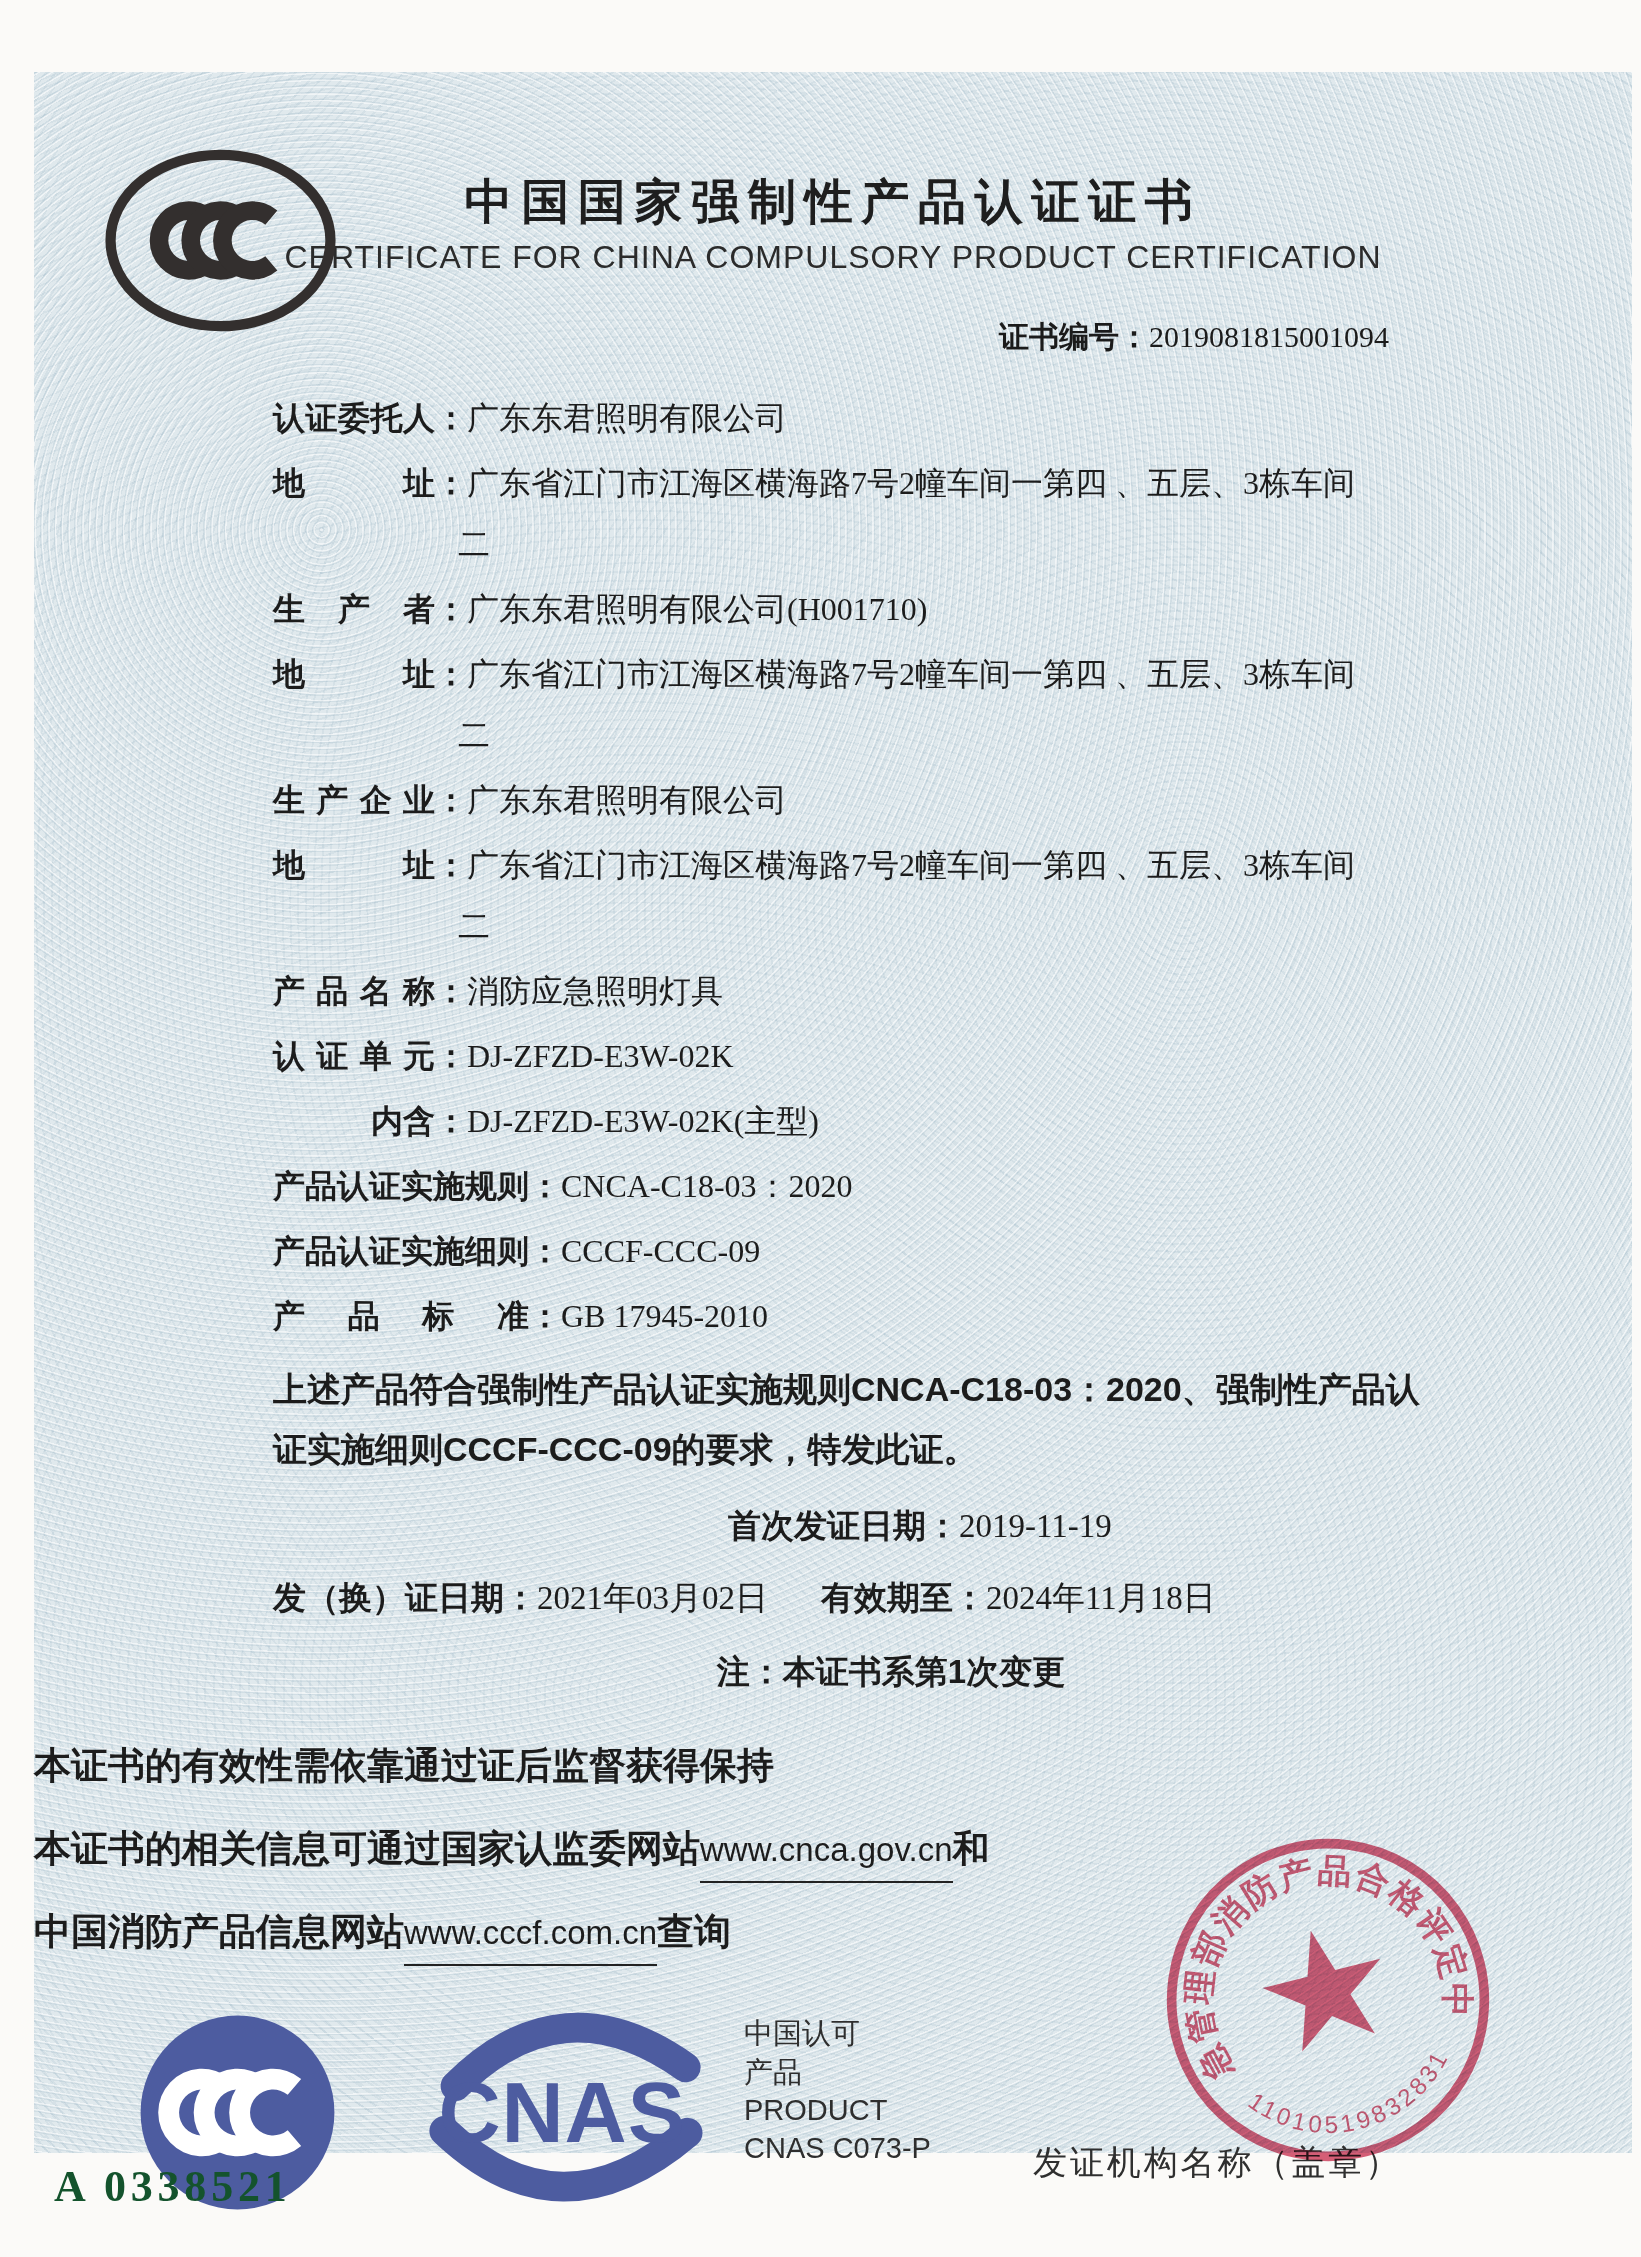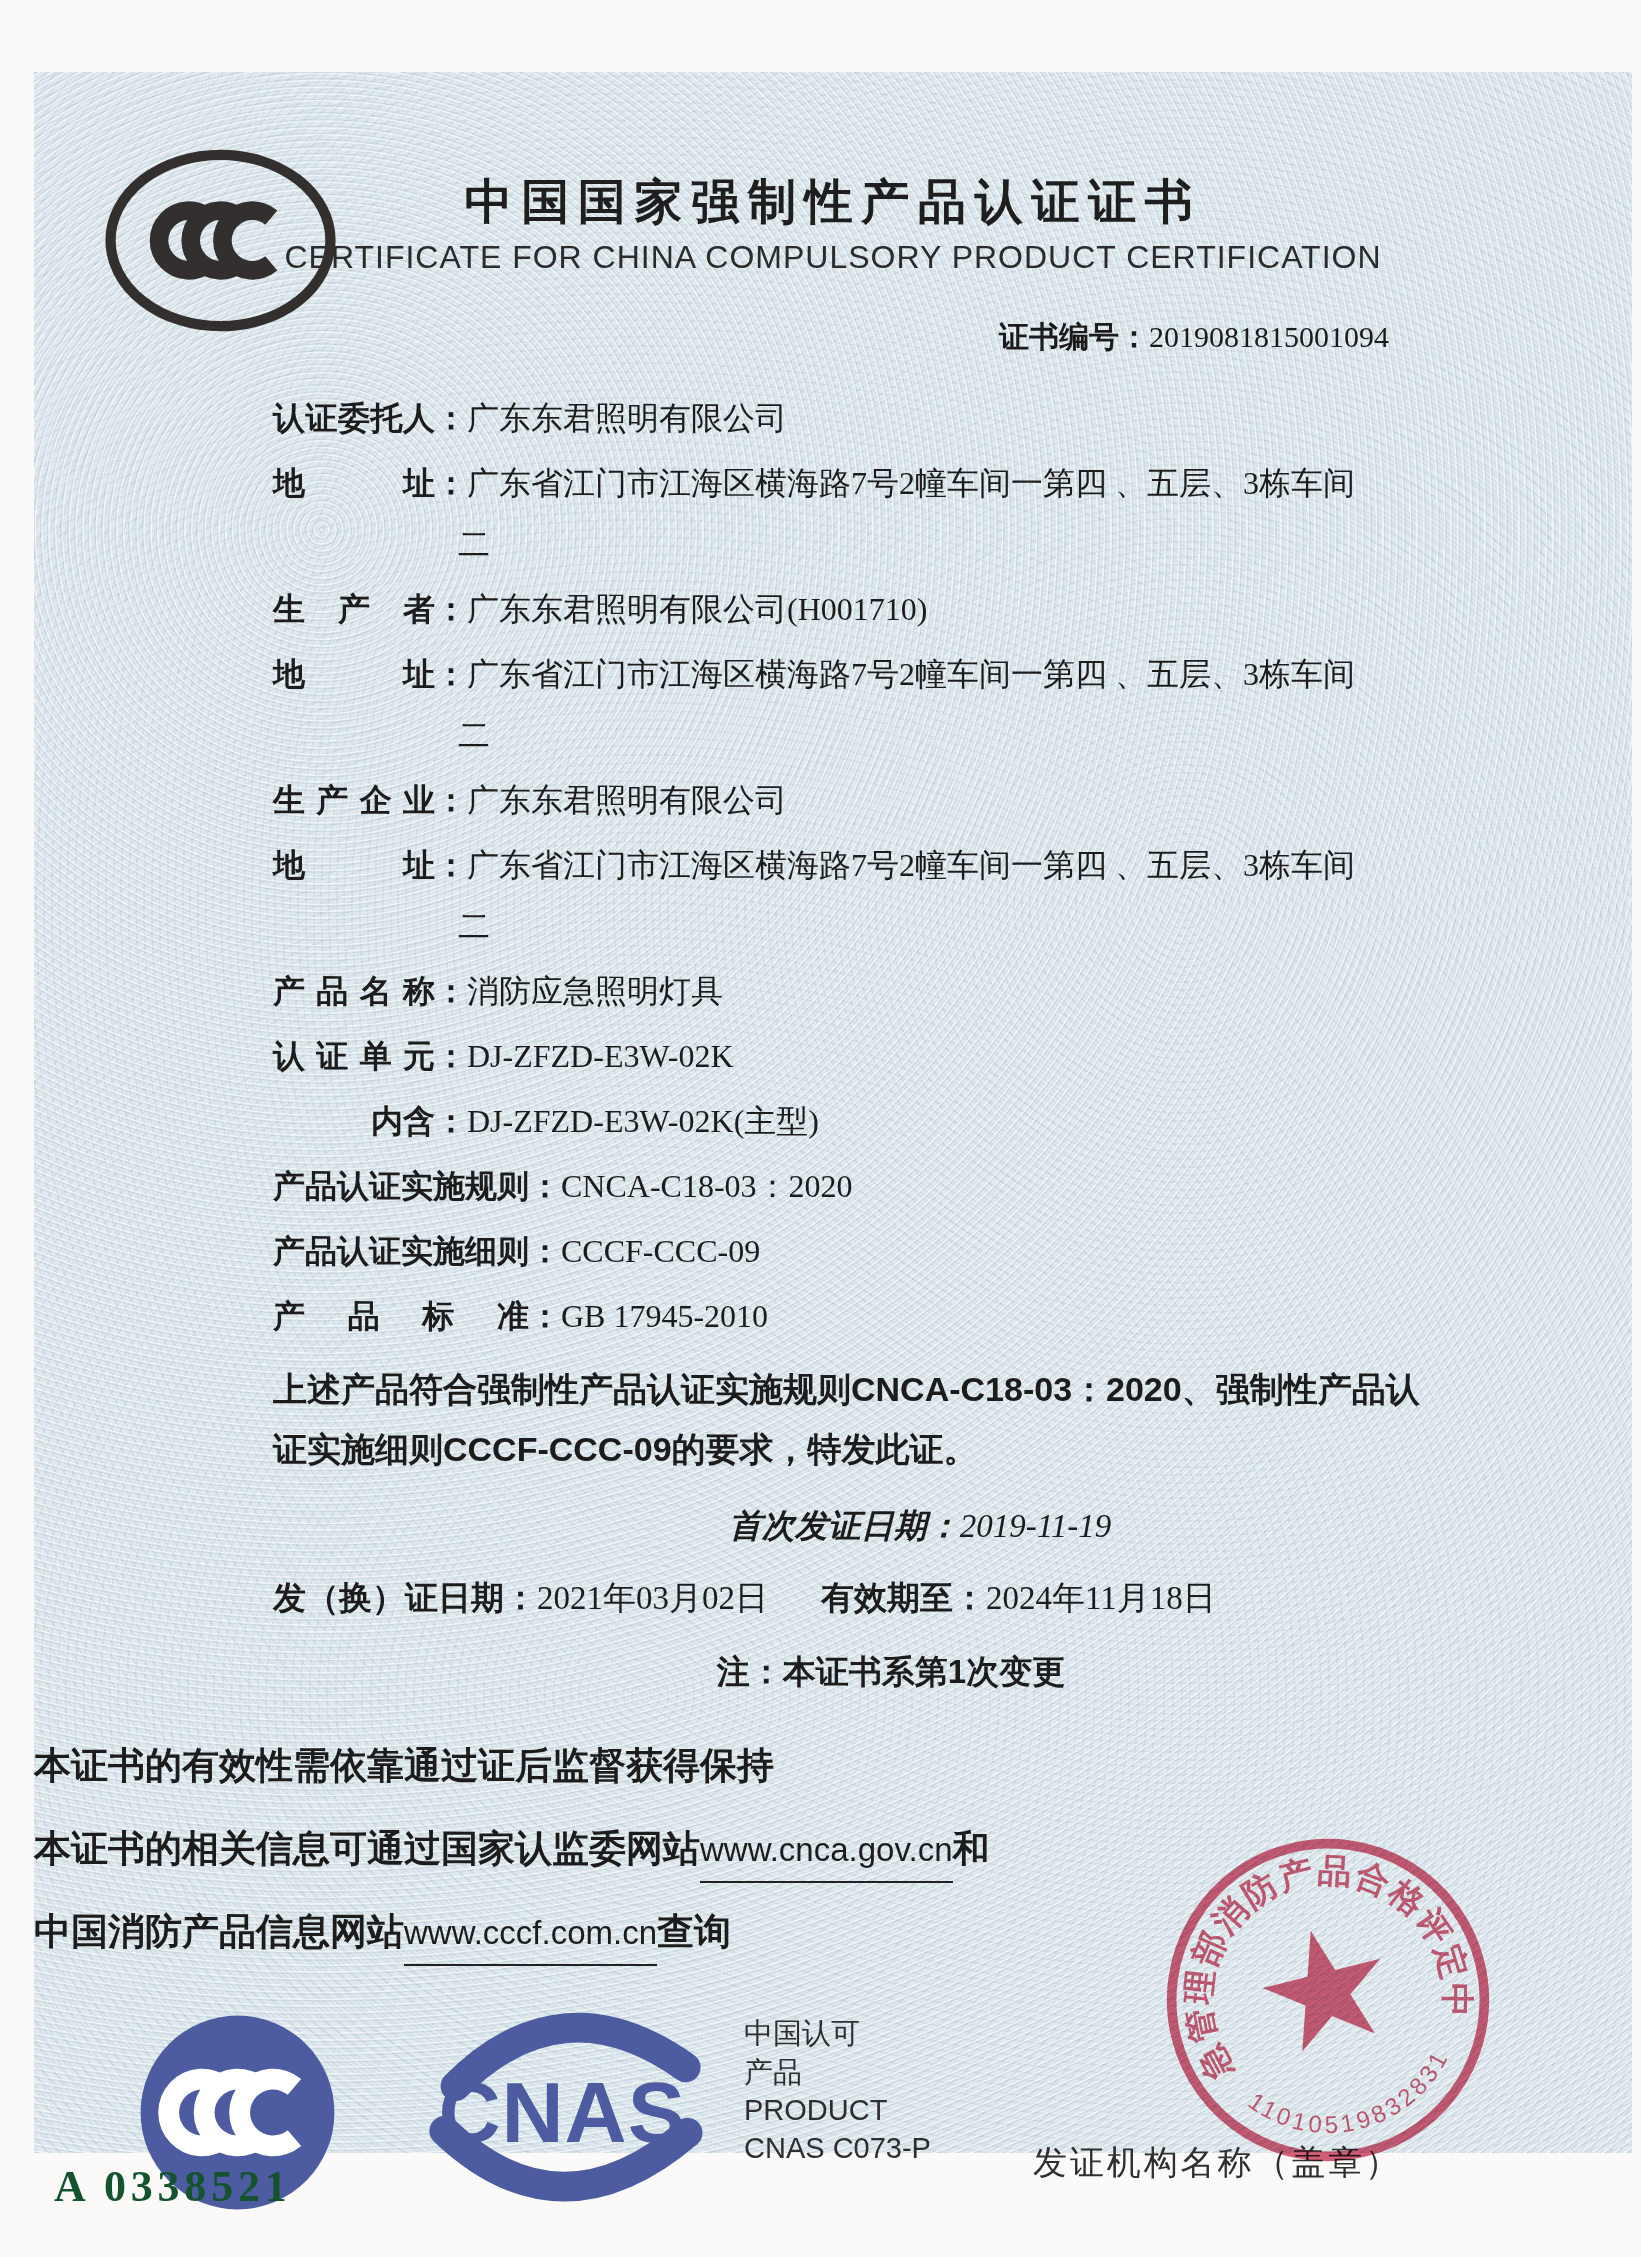--- a/index.html
+++ b/index.html
@@ -28,21 +28,21 @@
   .lbl{display:inline-block;width:162px;text-align:justify;text-align-last:justify;text-justify:inter-character;
        font-weight:bold;font-family:"Liberation Sans",sans-serif;vertical-align:top;}
   .lbl.w8{width:256px;}
   .lbl.rt{text-align:right;text-align-last:right;}
   .colon{font-weight:bold;font-family:"Liberation Sans",sans-serif;}
   .val{font-family:"Liberation Serif",serif;}
   .cont{margin:-3.9px 0 21px 185px;}
   .statement{margin-top:13.5px;width:1149px;font-size:34px;font-weight:bold;line-height:1.75;
              font-family:"Liberation Sans",sans-serif;white-space:normal;}
   .line-first{margin-top:25px;text-align:center;font-size:33px;font-weight:bold;
-              font-family:"Liberation Sans",sans-serif;font-style:italic;}
+              font-family:"Liberation Sans",sans-serif;}
   .line-first .val, .dateline .val{font-weight:normal;font-family:"Liberation Serif",serif;}
   .dateline{margin-top:27px;display:flex;gap:53px;font-size:33px;font-weight:bold;
             font-family:"Liberation Sans",sans-serif;}
   .note{margin-top:29px;text-align:center;margin-left:-58px;font-size:33px;font-weight:bold;
         font-family:"Liberation Sans",sans-serif;}
   .validity{margin-top:46px;text-align:left;font-family:"Liberation Sans",sans-serif;font-weight:bold;}
   .validity .vline{font-size:37px;margin-bottom:33px;}
   .url{font-family:"Liberation Sans",sans-serif;font-size:33px;font-weight:normal;
        border-bottom:2.9px solid #222;padding-bottom:13px;}
   .logos{position:relative;margin-top:19.3px;height:290px;}

